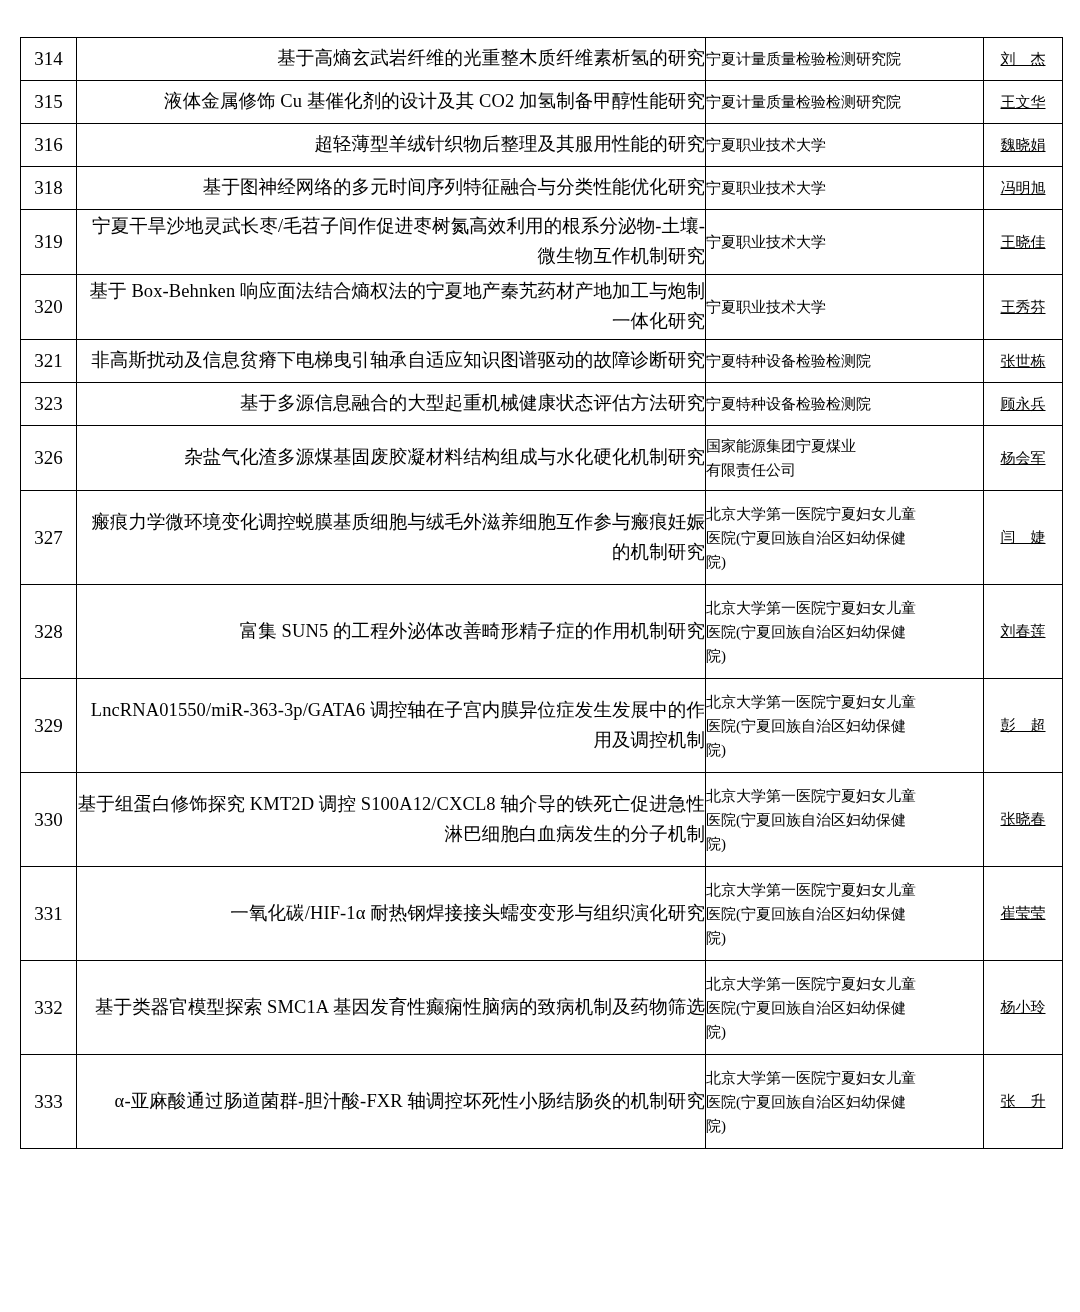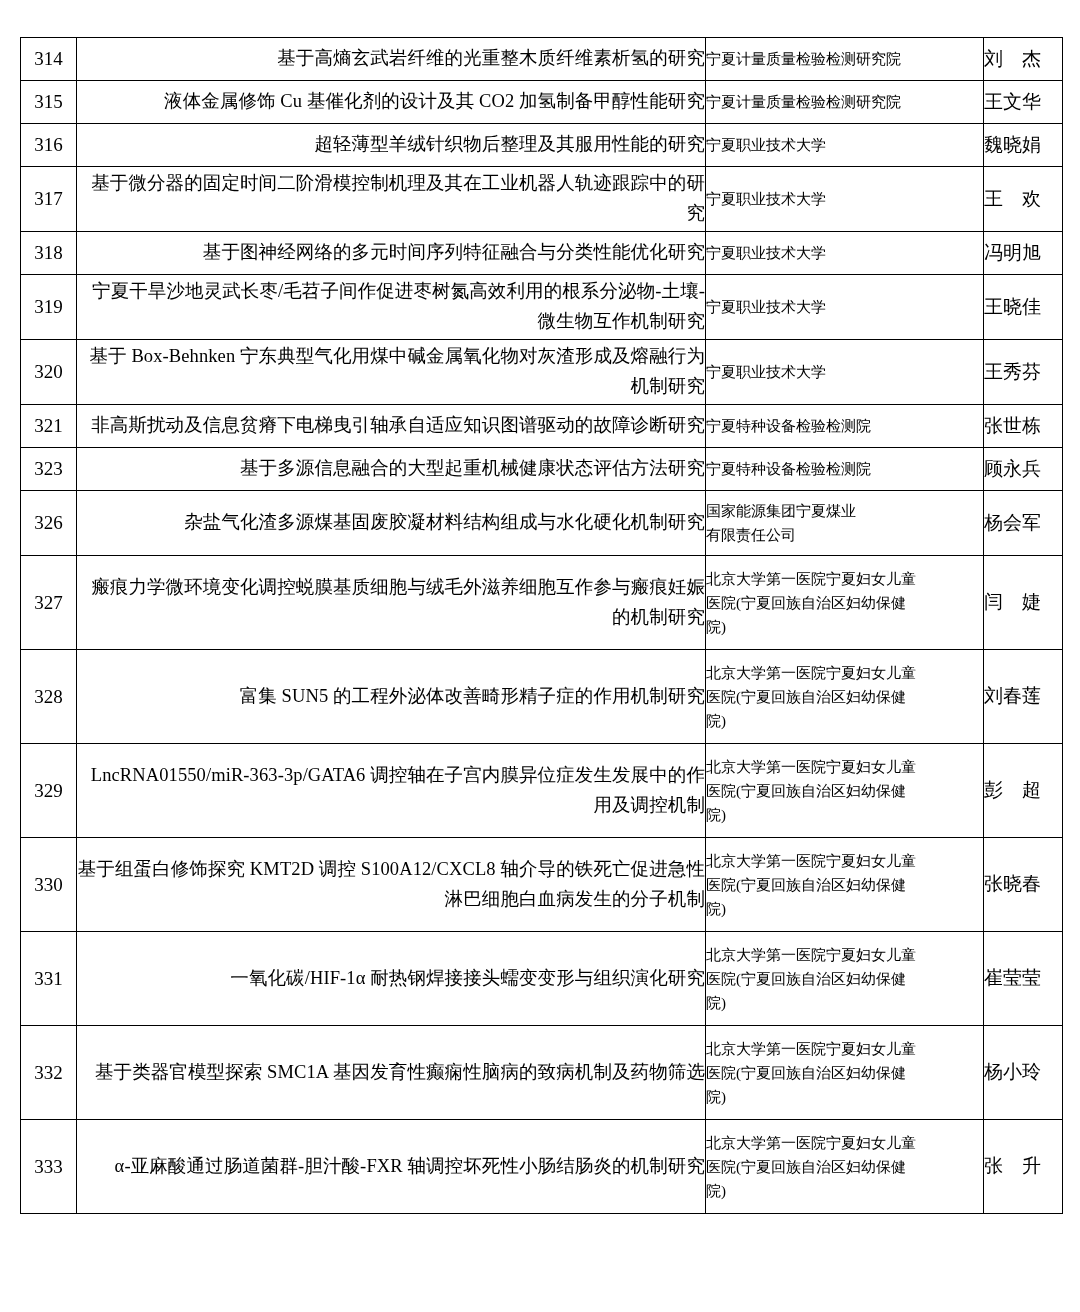--- a/index.html
+++ b/index.html
@@ -65,25 +65,26 @@
 
   .cell-org {
     text-align: left;
     font-size: 15px;
     line-height: 1.6;
     padding: 7px 4px 7px 8px;
     white-space: pre-line;
   }
 
   .cell-name {
-    text-align: left;
-    font-size: 19px;
+    text-align: center;
+    font-size: 15px;
     line-height: 1.4;
     padding: 6px 2px;
     white-space: pre;
+    text-decoration: underline;
   }
 
   
   tr.r-1line td { height: 42px; }
   tr.r-2line td { height: 64px; }
   tr.r-3line td { height: 93px; }
 </style>
 </head>
 <body>
 
@@ -107,41 +108,35 @@
           <td class="cell-title">液体金属修饰 Cu 基催化剂的设计及其 CO2 加氢制备甲醇性能研究</td>
           <td class="cell-org">宁夏计量质量检验检测研究院</td>
           <td class="cell-name">王文华</td>
         </tr>
         <tr class="r-1line">
           <td class="cell-id">316</td>
           <td class="cell-title">超轻薄型羊绒针织物后整理及其服用性能的研究</td>
           <td class="cell-org">宁夏职业技术大学</td>
           <td class="cell-name">魏晓娟</td>
         </tr>
-        <tr class="r-2line">
-          <td class="cell-id">317</td>
-          <td class="cell-title">基于微分器的固定时间二阶滑模控制机理及其在工业机器人轨迹跟踪中的研究</td>
-          <td class="cell-org">宁夏职业技术大学</td>
-          <td class="cell-name">王　欢</td>
-        </tr>
         <tr class="r-1line">
           <td class="cell-id">318</td>
           <td class="cell-title">基于图神经网络的多元时间序列特征融合与分类性能优化研究</td>
           <td class="cell-org">宁夏职业技术大学</td>
           <td class="cell-name">冯明旭</td>
         </tr>
         <tr class="r-2line">
           <td class="cell-id">319</td>
           <td class="cell-title">宁夏干旱沙地灵武长枣/毛苕子间作促进枣树氮高效利用的根系分泌物-土壤-微生物互作机制研究</td>
           <td class="cell-org">宁夏职业技术大学</td>
           <td class="cell-name">王晓佳</td>
         </tr>
         <tr class="r-2line">
           <td class="cell-id">320</td>
-          <td class="cell-title">基于 Box-Behnken 宁东典型气化用煤中碱金属氧化物对灰渣形成及熔融行为机制研究</td>
+          <td class="cell-title">基于 Box-Behnken 响应面法结合熵权法的宁夏地产秦艽药材产地加工与炮制一体化研究</td>
           <td class="cell-org">宁夏职业技术大学</td>
           <td class="cell-name">王秀芬</td>
         </tr>
         <tr class="r-1line">
           <td class="cell-id">321</td>
           <td class="cell-title">非高斯扰动及信息贫瘠下电梯曳引轴承自适应知识图谱驱动的故障诊断研究</td>
           <td class="cell-org">宁夏特种设备检验检测院</td>
           <td class="cell-name">张世栋</td>
         </tr>
         <tr class="r-1line">

